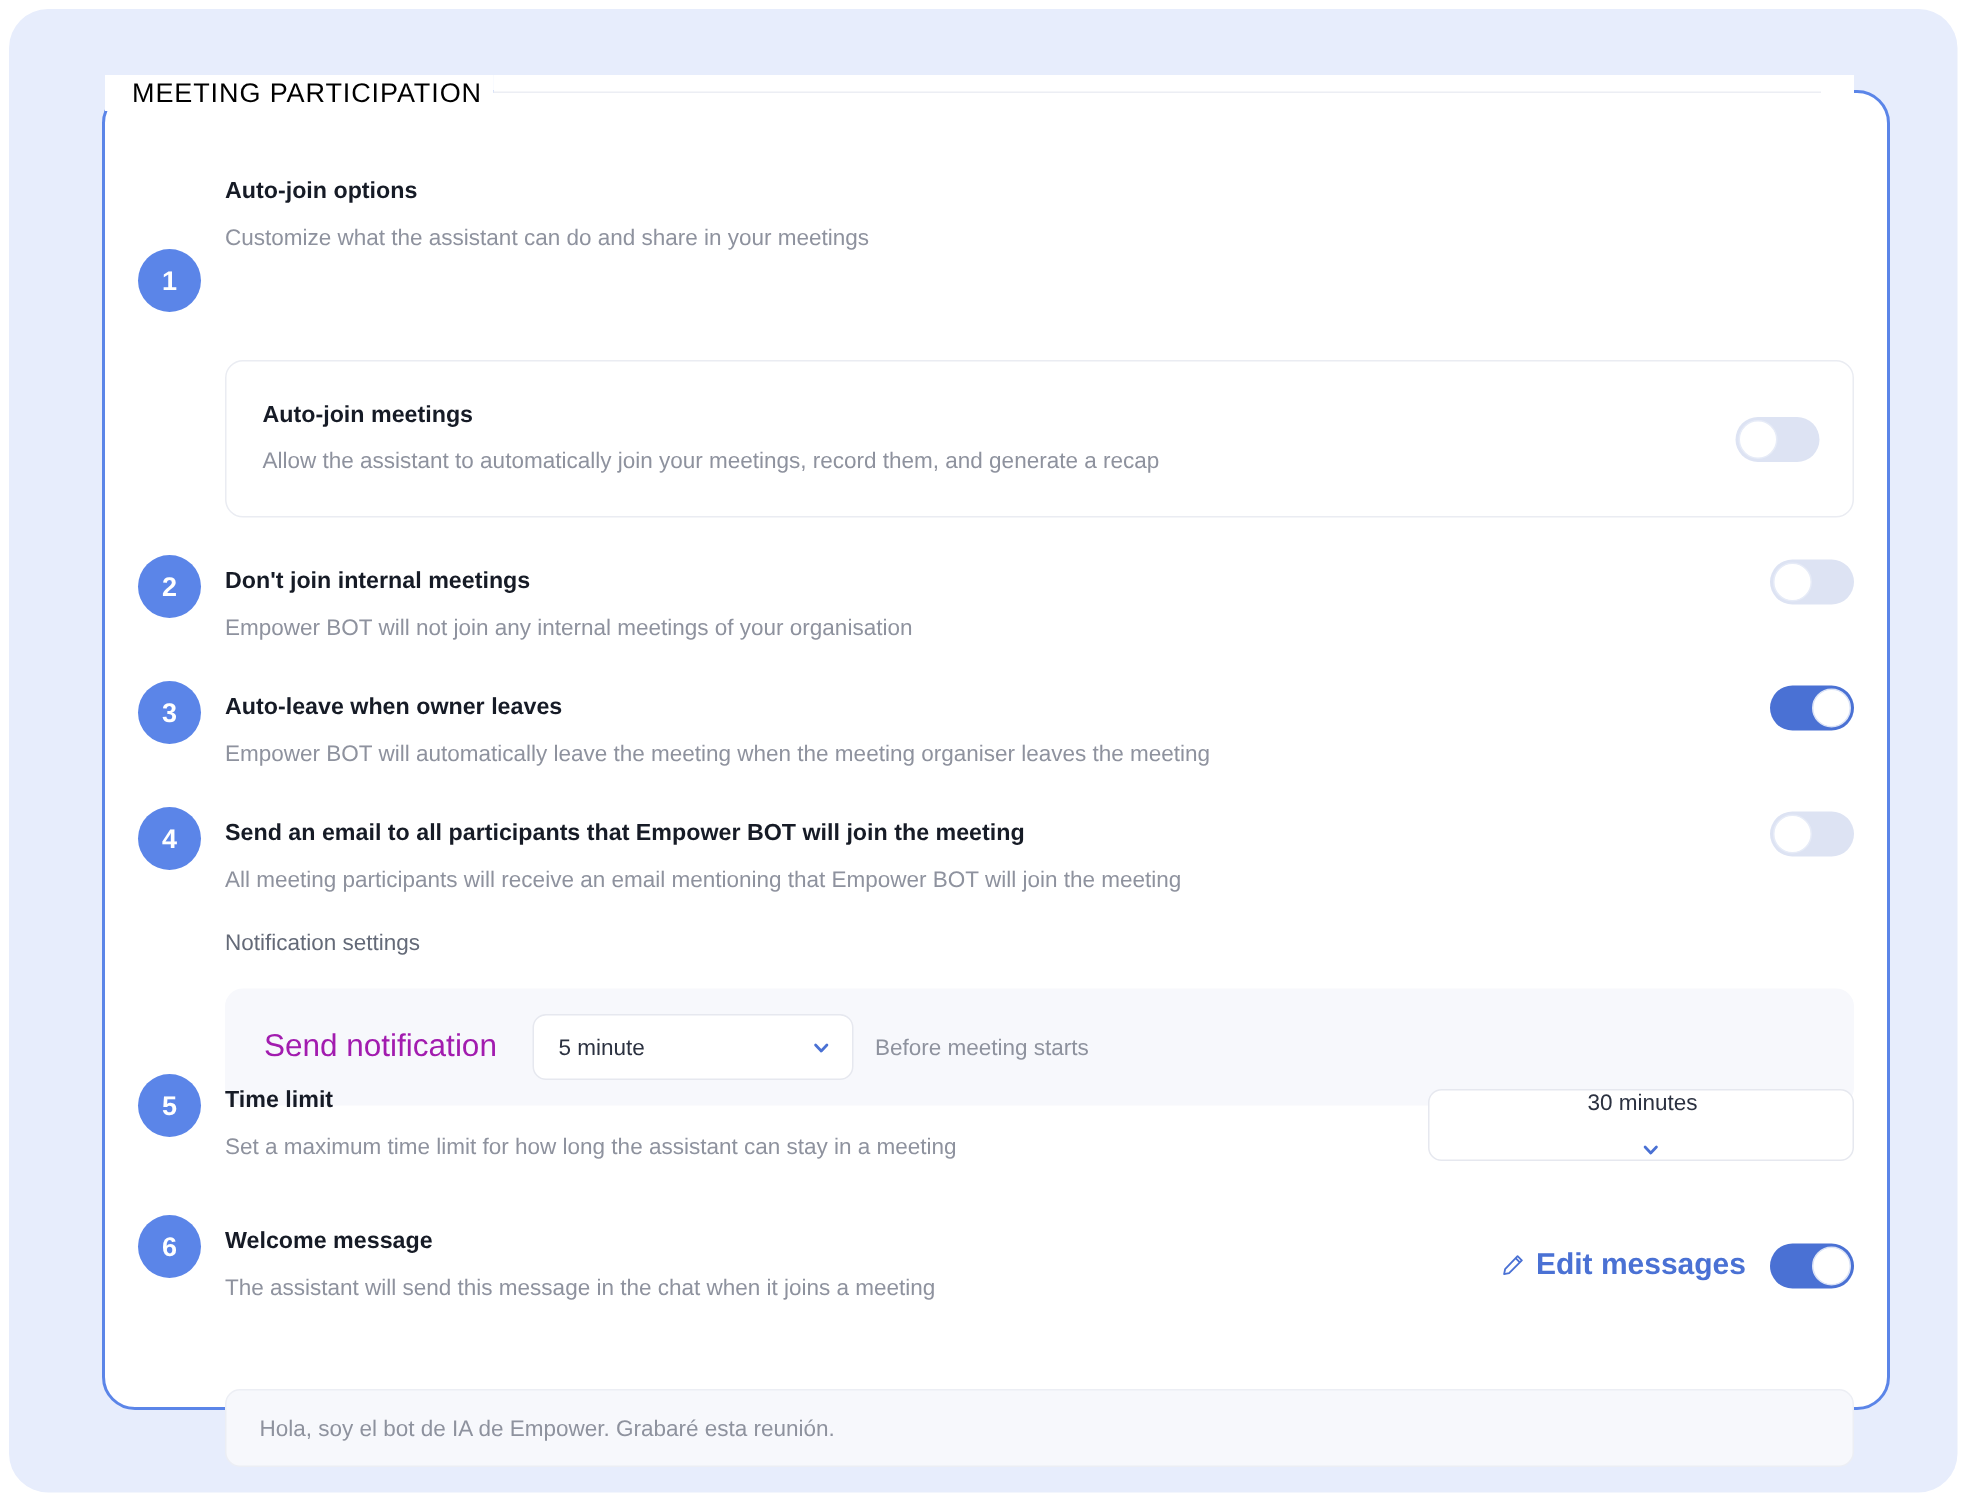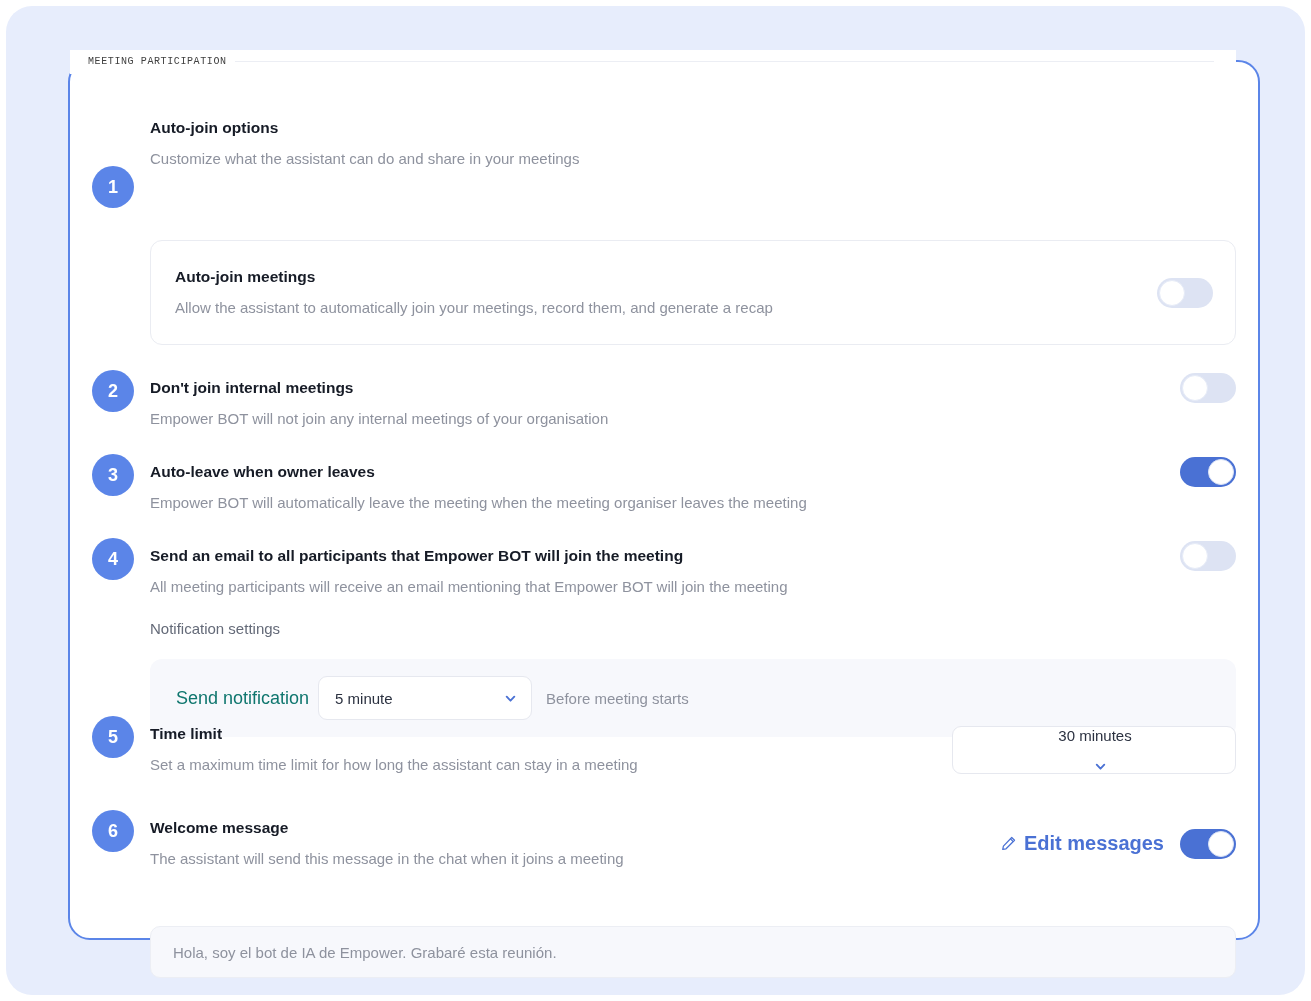--- a/index.html
+++ b/index.html
@@ -51,27 +51,26 @@
     align-items: center;
     pointer-events: none;
   }
   .legend-gap-left {
     width: 18px;
     height: 24px;
     background: #ffffff;
   }
   .legend-text {
     background: #ffffff;
-    color: #404040;
-    font-size: 10px;
+    color: #000000;
+    font-size: 18px;
     letter-spacing: 0.6px;
     padding: 0 8px 0 0;
     line-height: 24px;
     white-space: nowrap;
-    font-family: Liberation Mono, monospace;
   }
   .legend-rule {
     flex: 1;
     height: 24px;
     background: #ffffff;
     position: relative;
   }
   .legend-rule::after {
     content: "";
     position: absolute;
@@ -198,23 +197,23 @@
     top: 597px;
     height: 78px;
     background: #f7f8fc;
     border-radius: 12px;
     display: flex;
     align-items: center;
     padding: 0 26px;
     box-sizing: border-box;
   }
   .notif-panel .lead-text {
-    font-size: 18px;
-    color: #0f766e;
-    margin-right: 9px;
+    font-size: 21px;
+    color: #a21caf;
+    margin-right: 24px;
   }
   .notif-panel .trail-text {
     font-size: 15px;
     color: #8e929e;
     margin-left: 14px;
   }
 
   
   .select-box {
     background: #ffffff;

